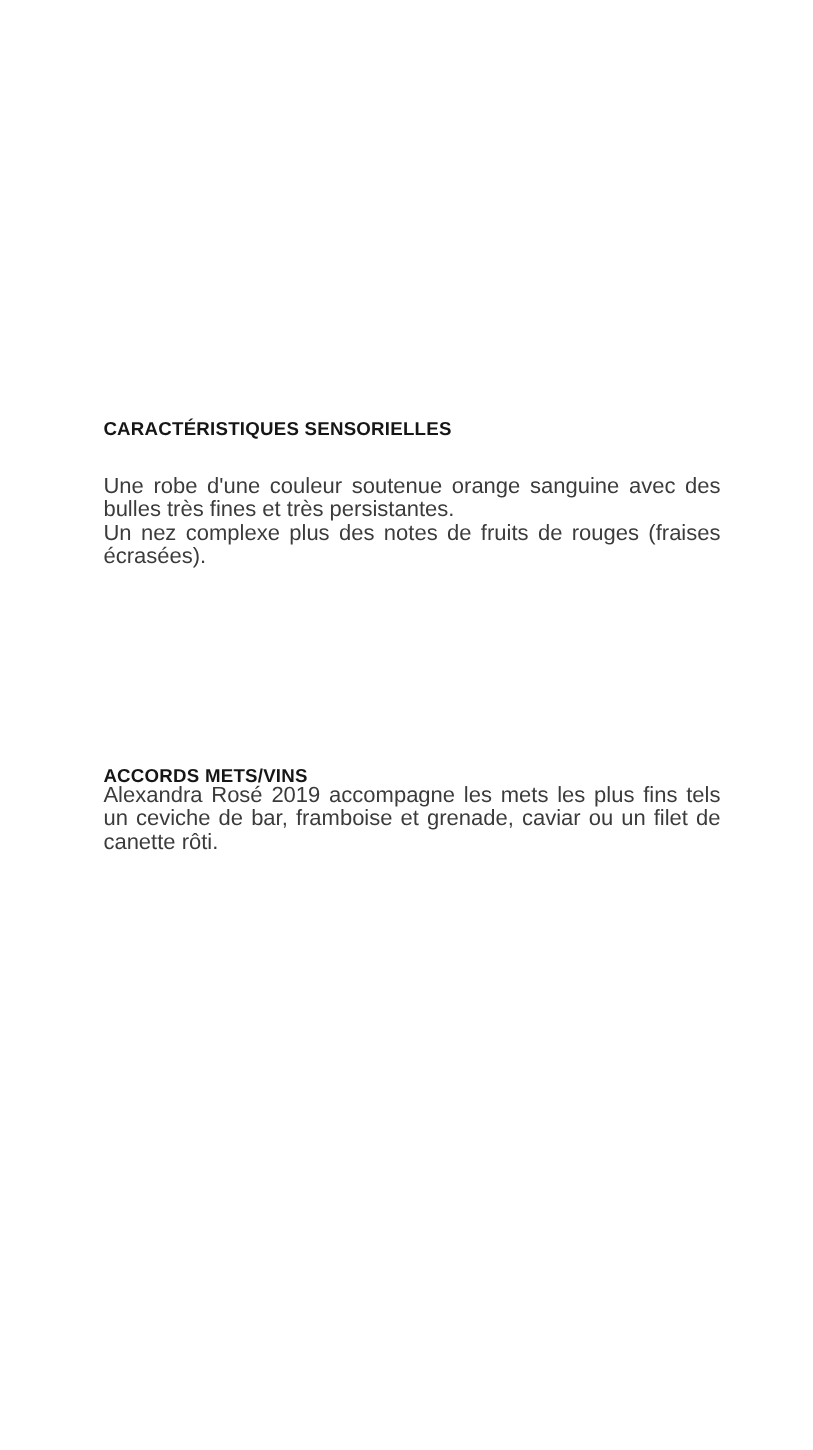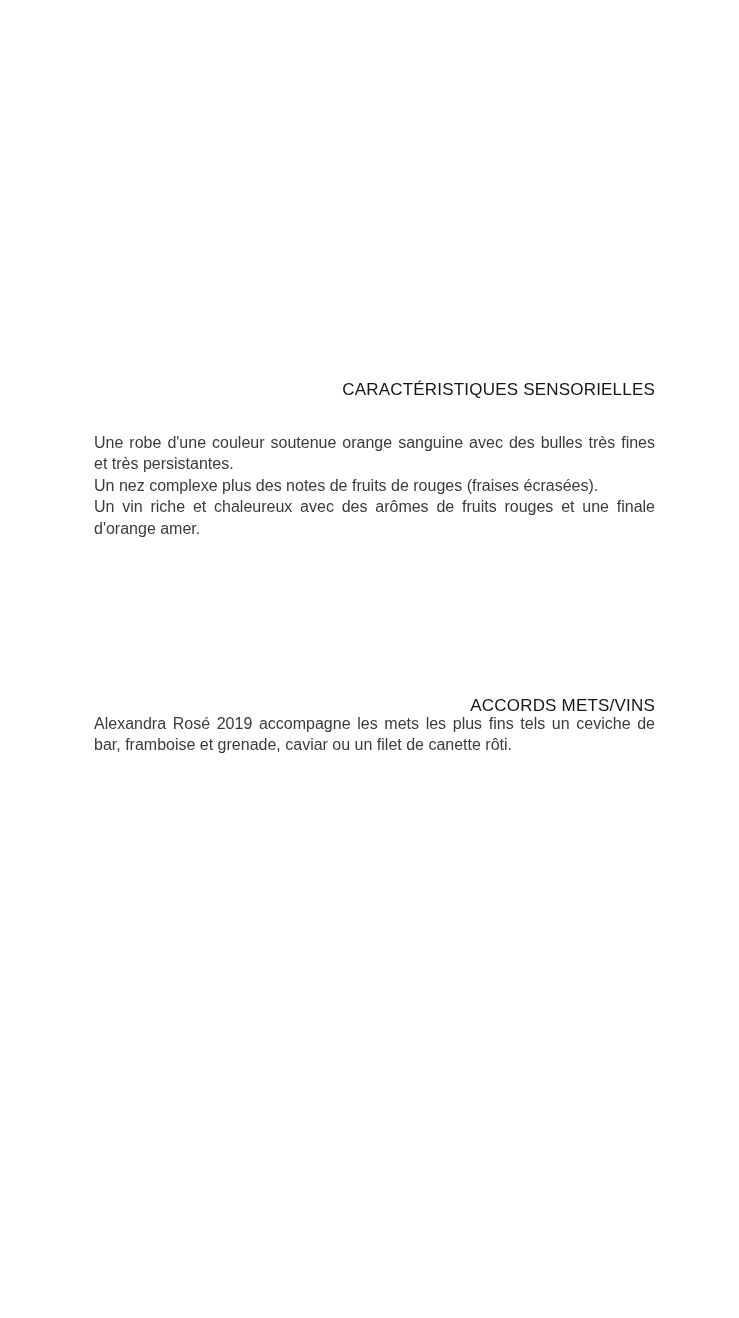--- a/index.html
+++ b/index.html
@@ -12,53 +12,52 @@
     width: 739px;
     height: 1318px;
     background: #ffffff;
     overflow: hidden;
     font-family: "Liberation Sans", sans-serif;
   }
   .section-heading {
     position: absolute;
     left: 94px;
     width: 561px;
-    text-align: right;
-    font-weight: normal;
+    text-align: left;
+    font-weight: bold;
     font-size: 17px;
     letter-spacing: 0.2px;
     color: #161616;
     white-space: nowrap;
   }
   #heading-sensorielles { top: 366px; }
   #heading-accords     { top: 648px; margin-top: 48px; }
   .body-block {
     position: absolute;
     left: 94px;
     width: 561px;
-    font-size: 16px;
+    font-size: 20px;
     line-height: 21.4px;
     color: #3b3b3b;
     text-align: justify;
   }
   #body-sensorielles { top: 432px; }
   #body-accords      { top: 713px; }
   .body-block p { margin: 0; padding: 0; }
 </style>
 </head>
 <body>
 
 <div class="page">
 
   <h2 class="section-heading" id="heading-sensorielles">CARACTÉRISTIQUES SENSORIELLES</h2>
 
   <div class="body-block" id="body-sensorielles">
     <p>Une robe d'une couleur soutenue orange sanguine avec des bulles très fines et très persistantes.</p>
     <p>Un nez complexe plus des notes de fruits de rouges (fraises écrasées).</p>
-    <p>Un vin riche et chaleureux avec des arômes de fruits rouges et une finale d'orange amer.</p>
   </div>
 
   <h2 class="section-heading" id="heading-accords">ACCORDS METS/VINS</h2>
 
   <div class="body-block" id="body-accords">
     <p>Alexandra Rosé 2019 accompagne les mets les plus fins tels un ceviche de bar, framboise et grenade, caviar ou un filet de canette rôti.</p>
   </div>
 
 </div>
 

